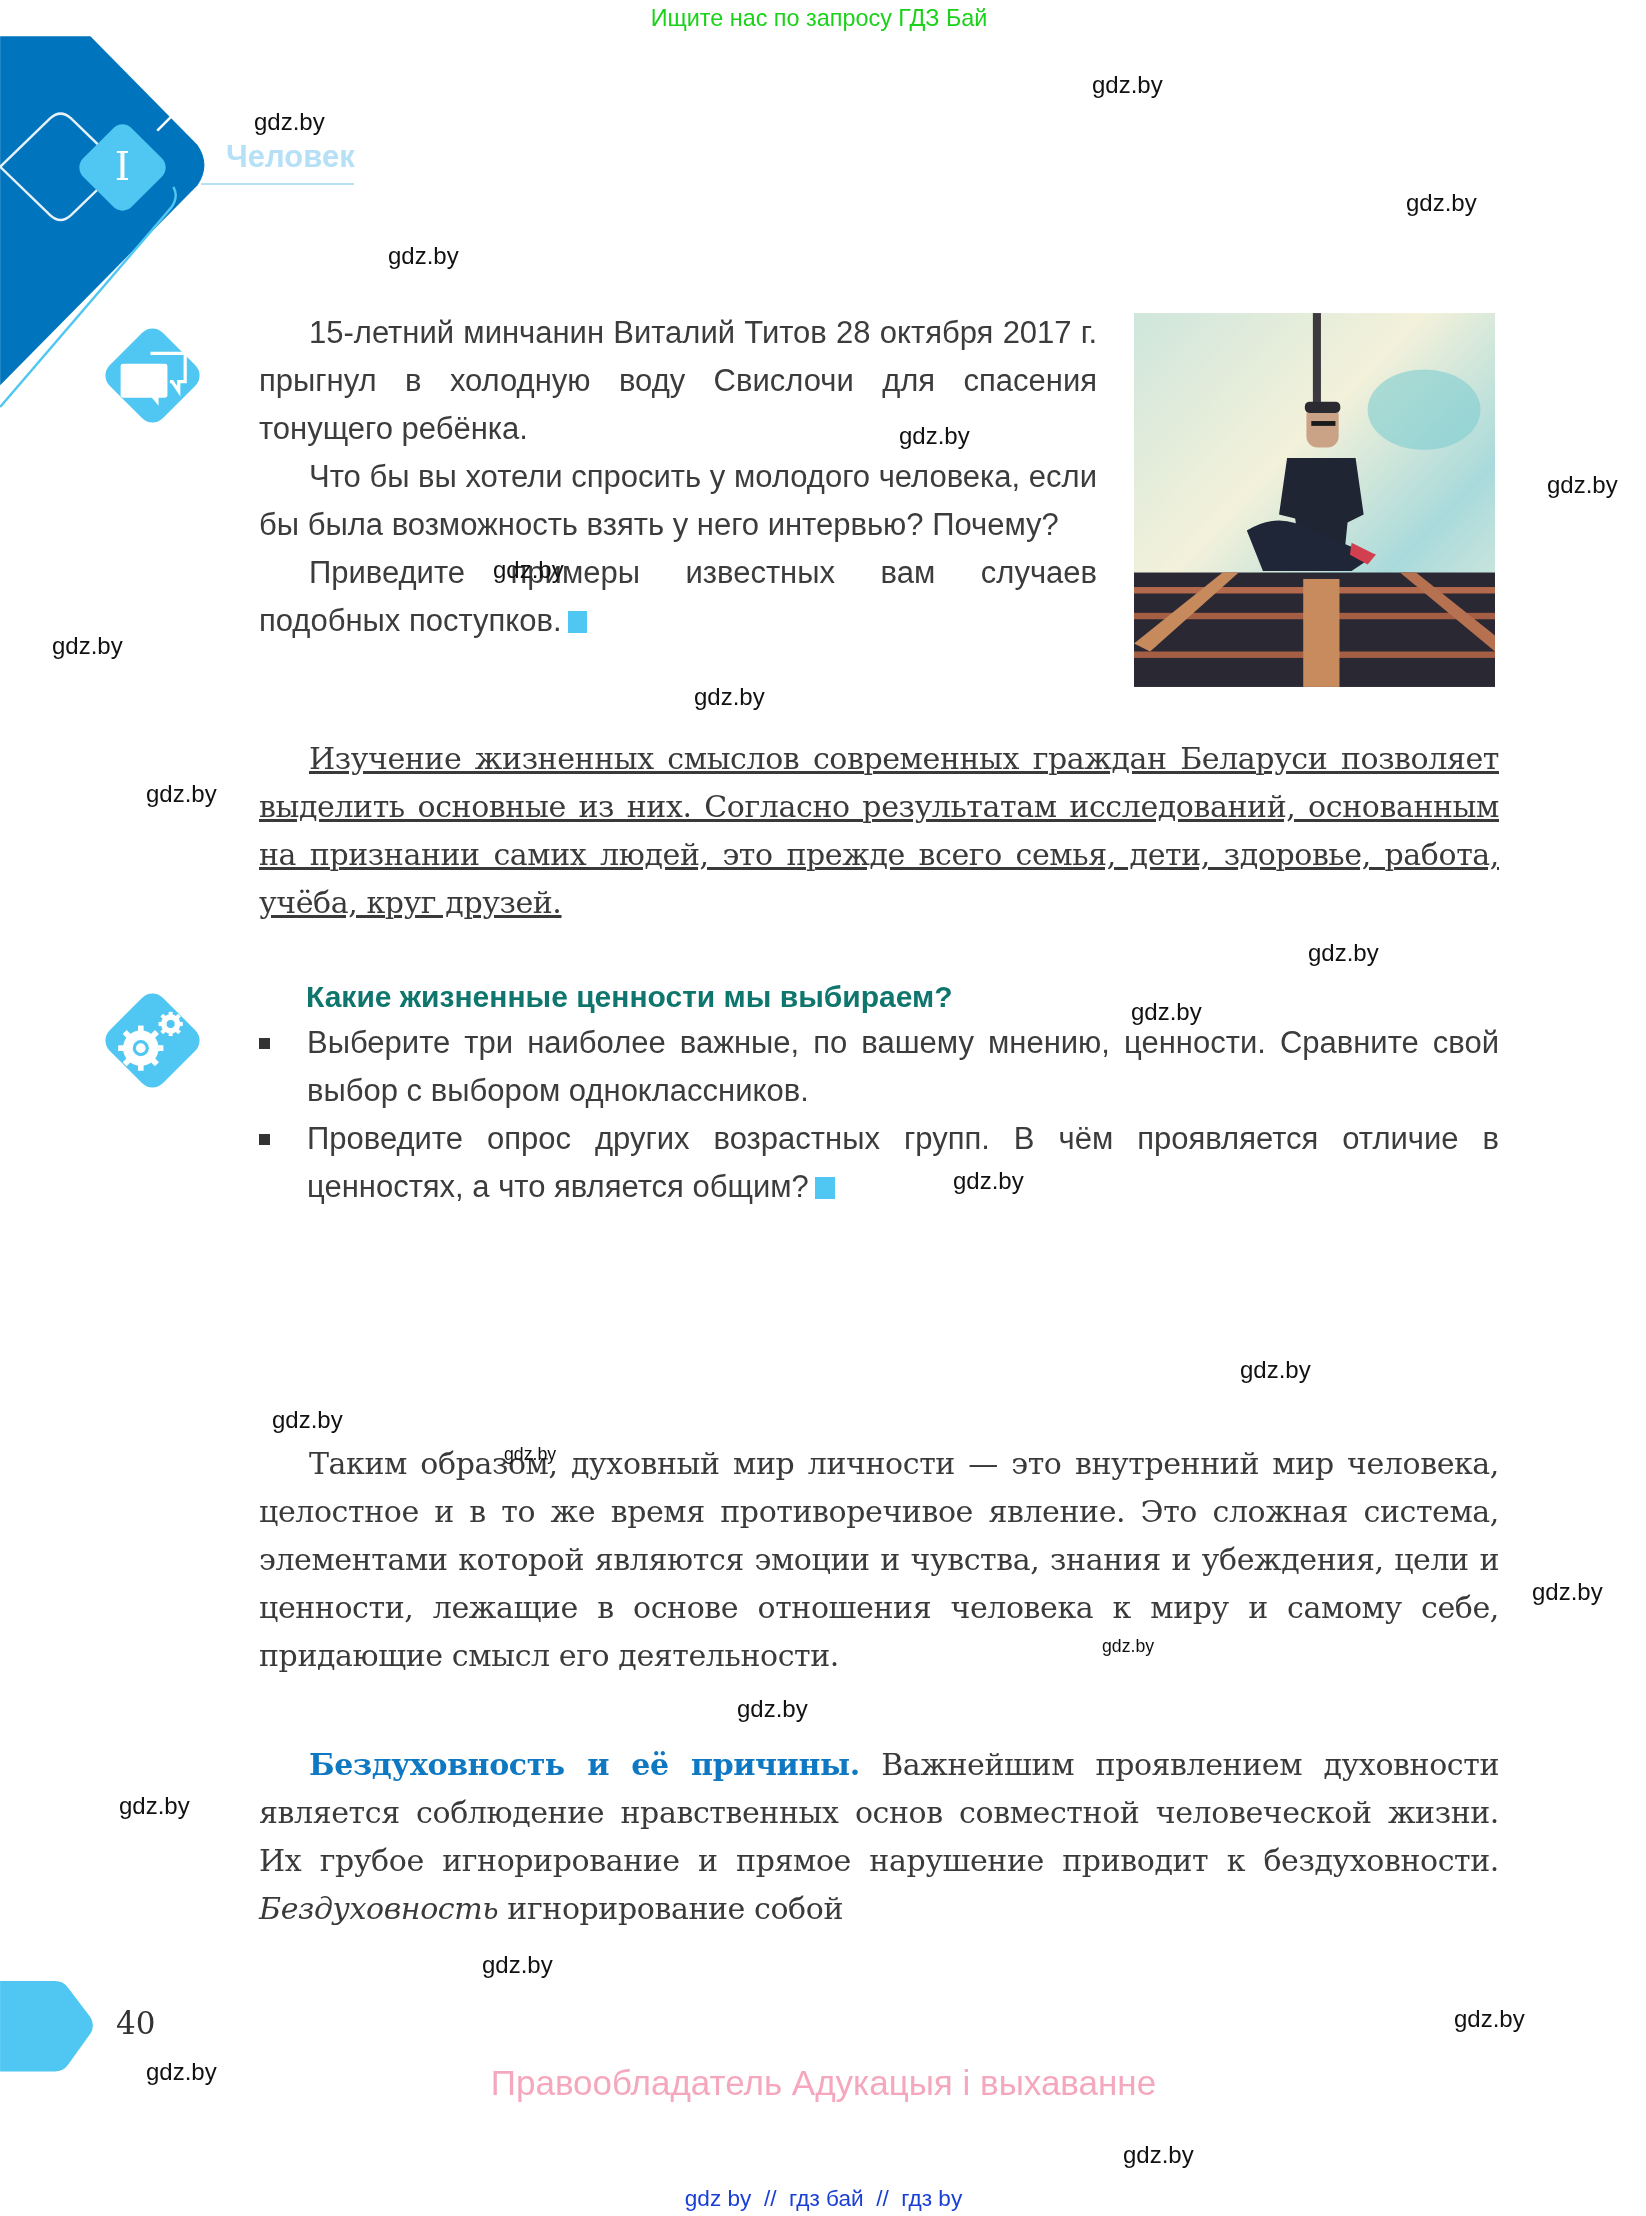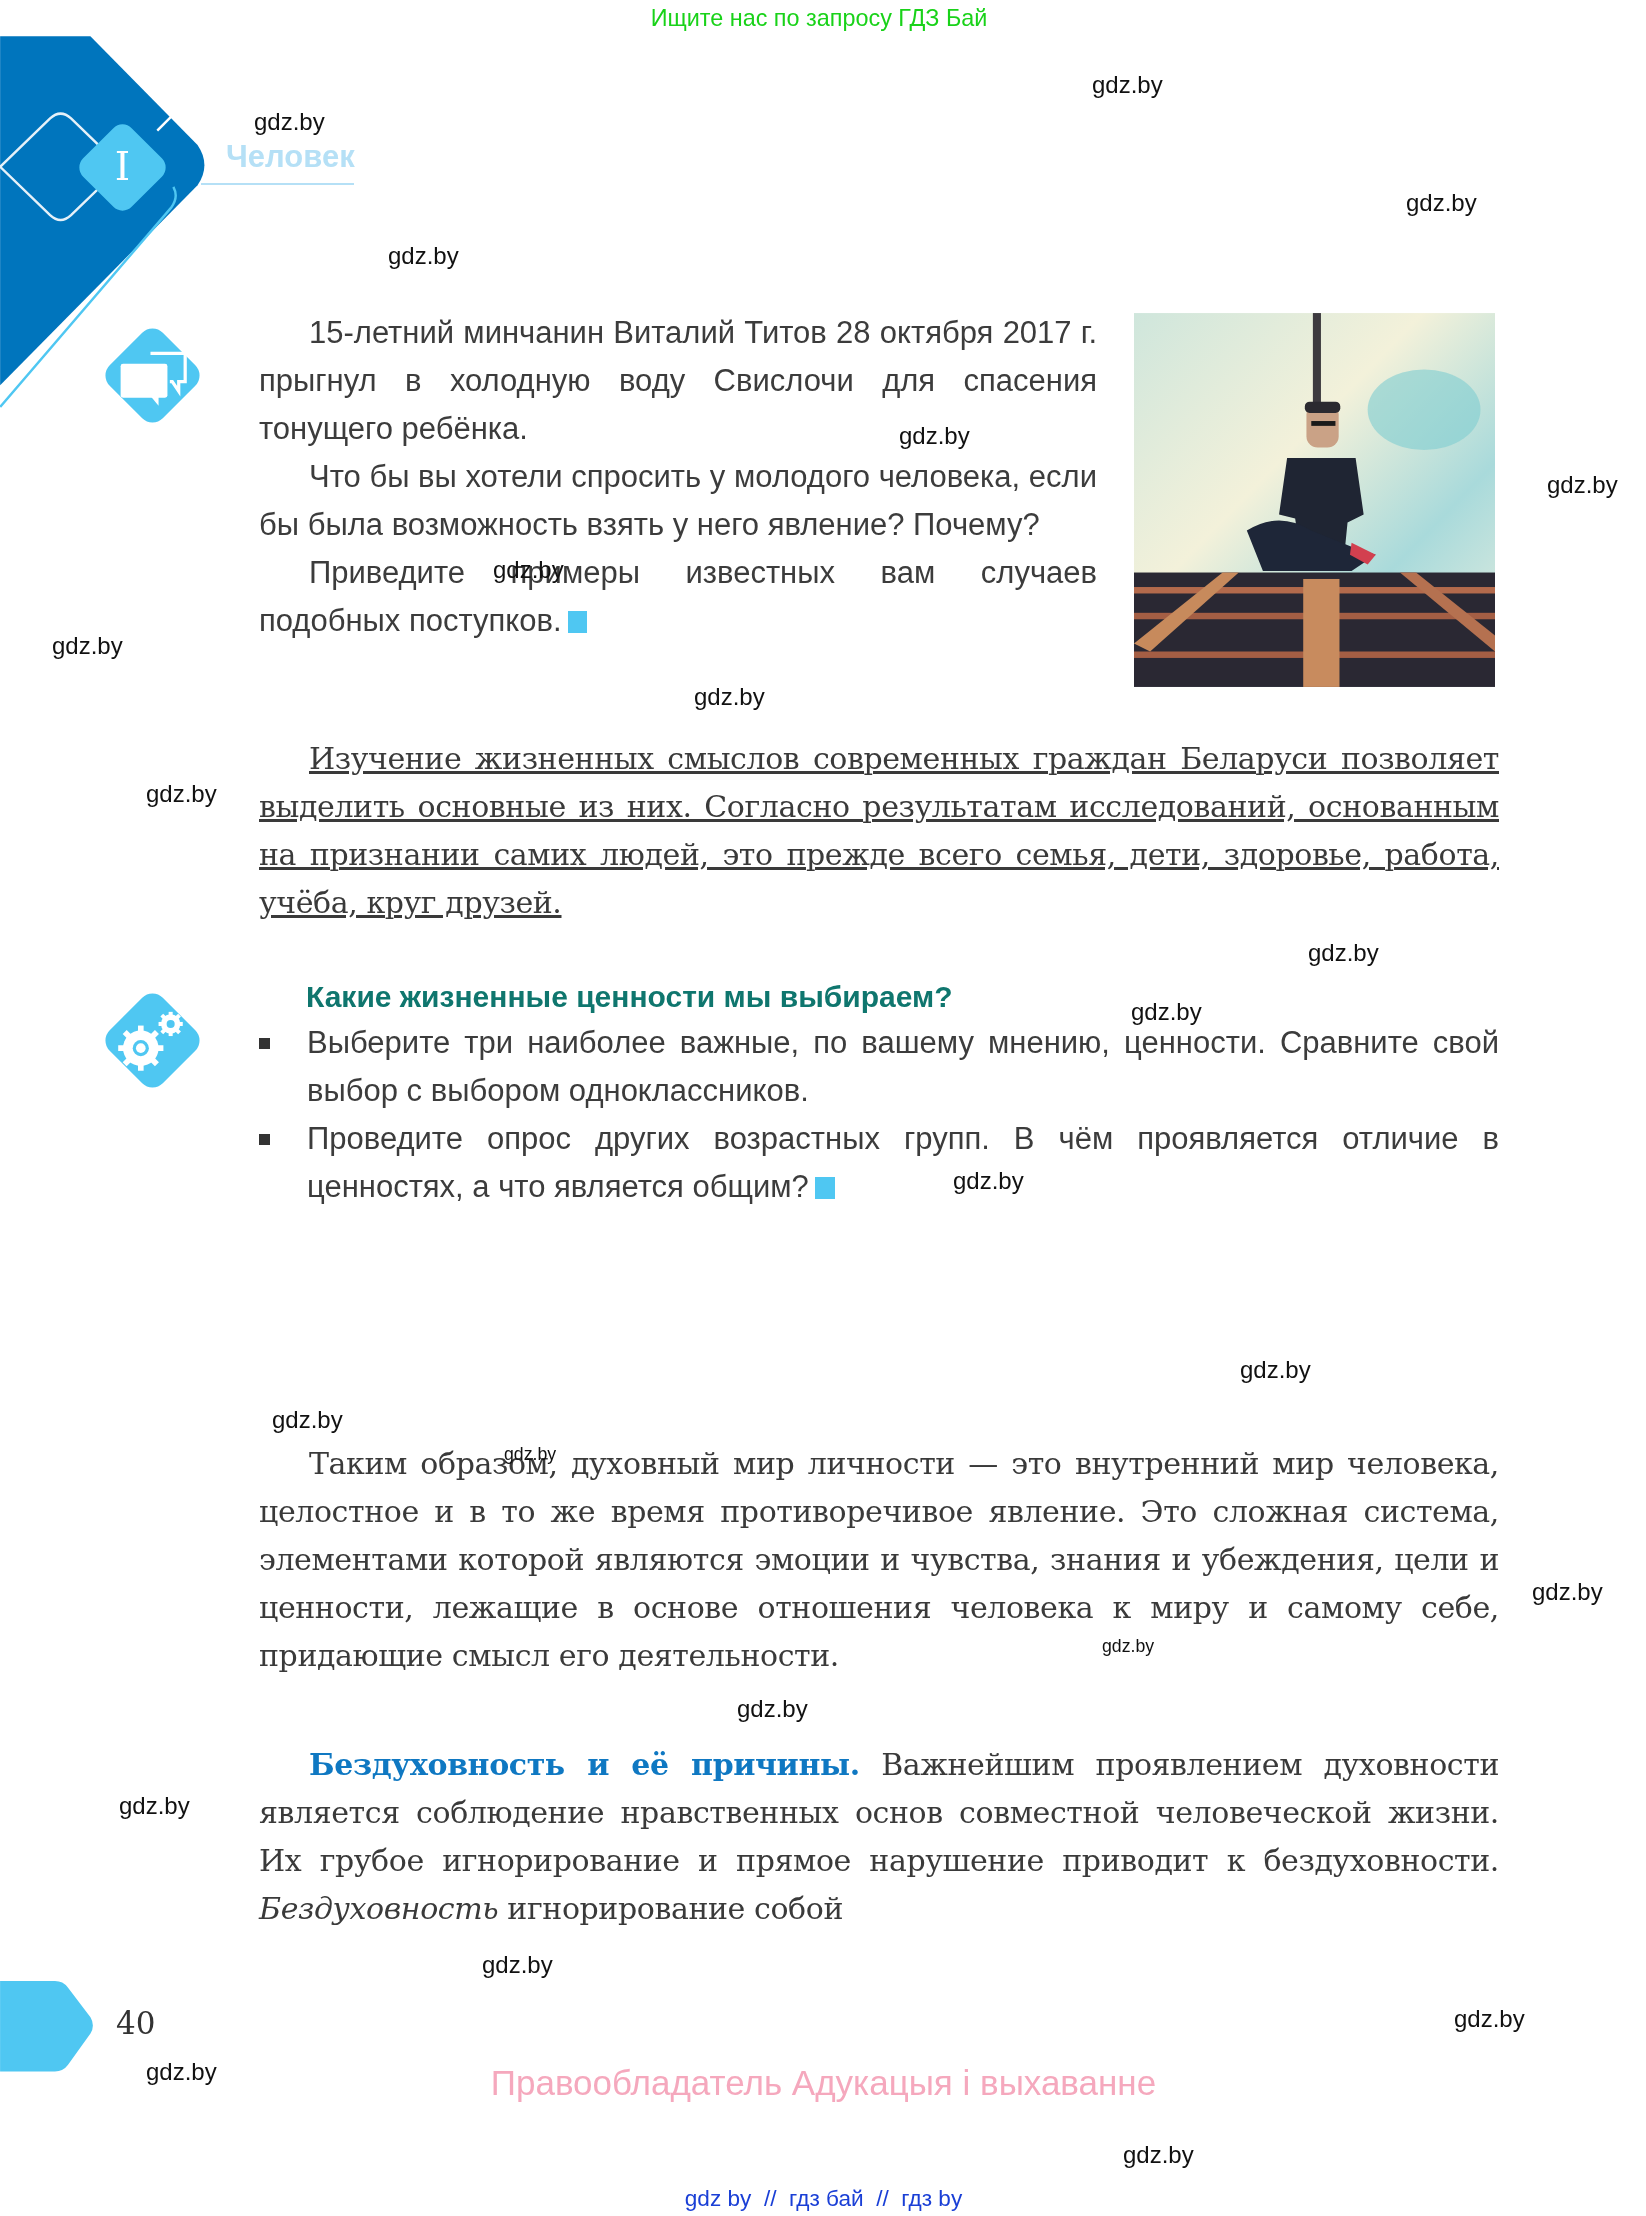--- a/index.html
+++ b/index.html
@@ -60,21 +60,21 @@
   <svg width="117" height="117" viewBox="0 0 145 145">
     <rect x="26" y="26" width="93" height="93" rx="18" transform="rotate(45 72.5 72.5)" fill="#4fc7f2"></rect>
     <path d="M70 45 L113 45 L113 80 L105 80 L105 92 L97 80 L94 80" fill="none" stroke="#fff" stroke-width="4"></path>
     <rect x="33" y="58" width="58" height="42" rx="3" fill="#fff"></rect>
     <path d="M70 98 L80 110 L80 98 Z" fill="#fff"></path>
   </svg>
 </div>
 
 <div class="abs sans" style="left:259px; top:309px; width:838px;">
   <p>15-летний минчанин Виталий Титов 28 октября 2017 г. прыгнул в холодную воду Свислочи для спасения тонущего ребёнка.</p>
-  <p>Что бы вы хотели спросить у молодого человека, если бы была возможность взять у него явление? Почему?</p>
+  <p>Что бы вы хотели спросить у молодого человека, если бы была возможность взять у него интервью? Почему?</p>
   <p><span>Приведите примеры известных вам случаев подобных поступков.</span><span class="endmark"></span></p>
 </div>
 
 <div class="photo" title="Молодой человек сидит на металлической конструкции на фоне неба">
   <svg width="361" height="374" viewBox="0 0 448 464">
     <defs>
       <linearGradient id="sky" x1="0" y1="0" x2="1" y2="1">
         <stop offset="0" stop-color="#cfe6dc"></stop>
         <stop offset="0.4" stop-color="#f3f1da"></stop>
         <stop offset="0.7" stop-color="#a9dadb"></stop>

